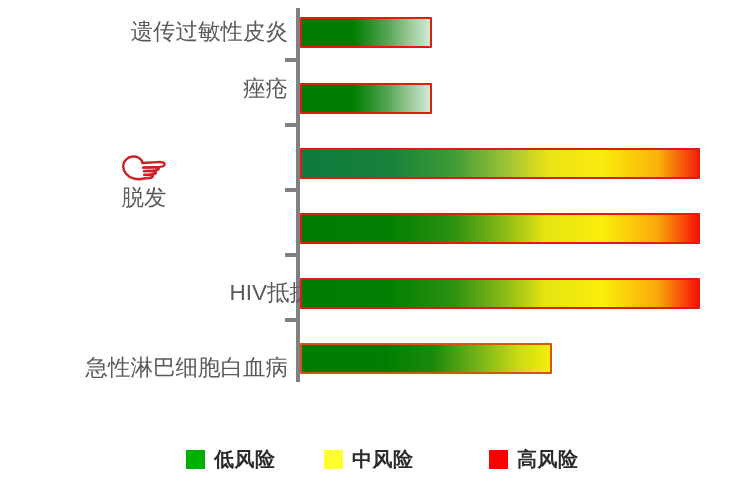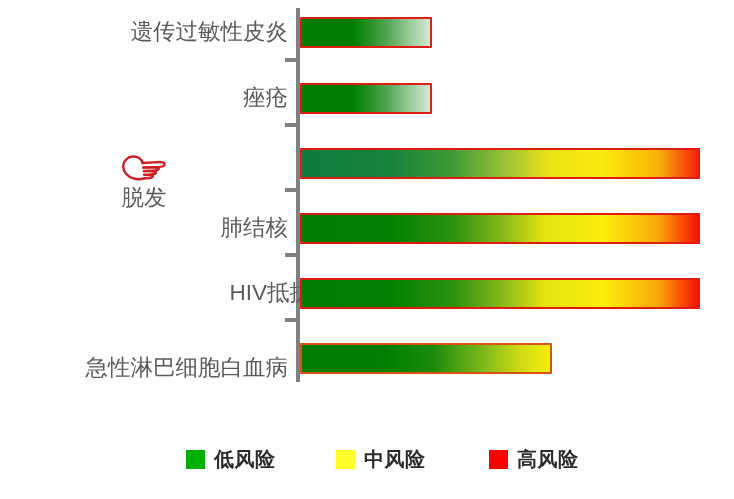--- a/index.html
+++ b/index.html
@@ -123,21 +123,21 @@
     <div class="axis-tick" style="top:253px;"></div>
     <div class="axis-tick" style="top:318px;"></div>
 
     <div class="cat-label-wrap" style="top:21px;">
       <span>遗传过敏性皮炎</span>
     </div>
     <div class="bar" style="left:300px; top:17px; width:132px; height:31px; border-color:#e01b10;">
       <div class="bar-inner" style="background:linear-gradient(90deg,#007d00 0%,#007d00 40%,#51a451 66%,#9dcb9d 85%,#d3e9d3 100%);"></div>
     </div>
 
-    <div class="cat-label-wrap" style="top:87px;">
+    <div class="cat-label-wrap" style="top:78px;">
       <span>痤疮</span>
     </div>
     <div class="bar" style="left:300px; top:83px; width:132px; height:31px; border-color:#e01b10;">
       <div class="bar-inner" style="background:linear-gradient(90deg,#007d00 0%,#007d00 40%,#51a451 66%,#9dcb9d 85%,#d3e9d3 100%);"></div>
     </div>
 
     <div class="cat-label-wrap" style="top:152px;flex-direction:column;">
       <span class="hand-icon">
         <svg width="46" height="30" viewBox="0 0 46 30" xmlns="http://www.w3.org/2000/svg">
           <g fill="none" stroke="#cf1d24" stroke-width="2.4" stroke-linejoin="round" stroke-linecap="round">
@@ -149,23 +149,20 @@
             <path d="M23.4 21.9 C25.8 21.9 30.0 22.0 31.2 22.6 C32.3 23.2 32.0 24.4 30.0 24.9 C28.0 25.4 25.4 25.4 23.6 25.2"></path>
           </g>
         </svg>
       </span>
       <span>脱发</span>
     </div>
     <div class="bar" style="left:300px; top:148px; width:400px; height:31px; border-color:#e01b10;">
       <div class="bar-inner" style="background:linear-gradient(90deg,#0f7a3d 0%,#16823b 22%,#3f9a37 38%,#9ec534 52%,#ebe216 62%,#faec0c 76%,#f9b209 90%,#f3200a 100%);"></div>
     </div>
 
-    <div class="cat-label-wrap" style="top:217px;">
-      <span>肺结核</span>
-    </div>
     <div class="bar" style="left:300px; top:213px; width:400px; height:31px; border-color:#e01b10;">
       <div class="bar-inner" style="background:linear-gradient(90deg,#007d00 0%,#027f02 22%,#2c9010 38%,#8fbe18 52%,#e4e212 61%,#faf00b 76%,#f9a60a 90%,#f81208 100%);"></div>
     </div>
 
     <div class="cat-label-wrap" style="top:282px;margin-left:24px;">
       <span>HIV抵抗</span>
     </div>
     <div class="bar" style="left:300px; top:278px; width:400px; height:31px; border-color:#e01b10;">
       <div class="bar-inner" style="background:linear-gradient(90deg,#007d00 0%,#027f02 22%,#2c9010 38%,#8fbe18 52%,#e4e212 61%,#faf00b 76%,#f9a60a 90%,#f81208 100%);"></div>
     </div>
@@ -179,21 +176,21 @@
 
   </div>
 
   <div id="legend">
 
     <div class="legend-item" style="left:186px;">
       <span class="legend-swatch" style="background:#00b000;"></span>
       <span class="legend-text">低风险</span>
     </div>
 
-    <div class="legend-item" style="left:336px;">
+    <div class="legend-item" style="left:324px;">
       <span class="legend-swatch" style="background:#ffff2b;"></span>
       <span class="legend-text">中风险</span>
     </div>
 
     <div class="legend-item" style="left:489px;">
       <span class="legend-swatch" style="background:#fa0000;"></span>
       <span class="legend-text">高风险</span>
     </div>
 
   </div>

